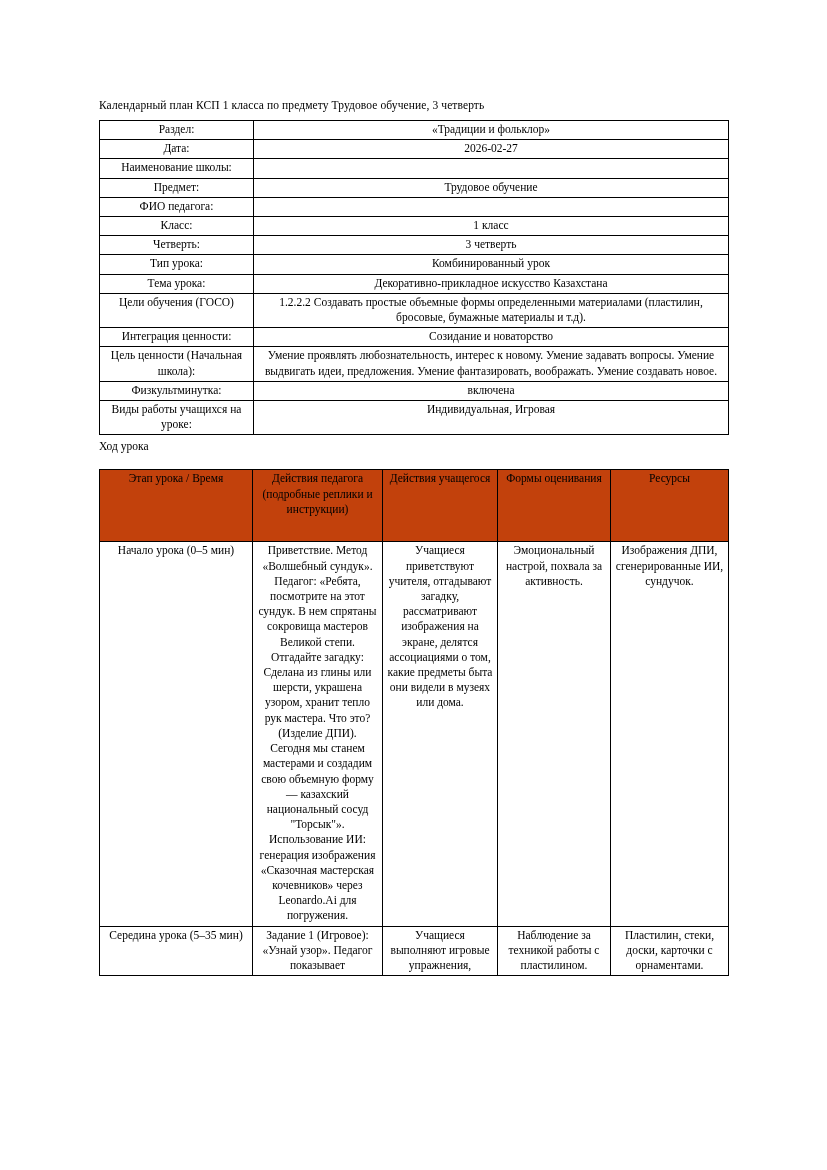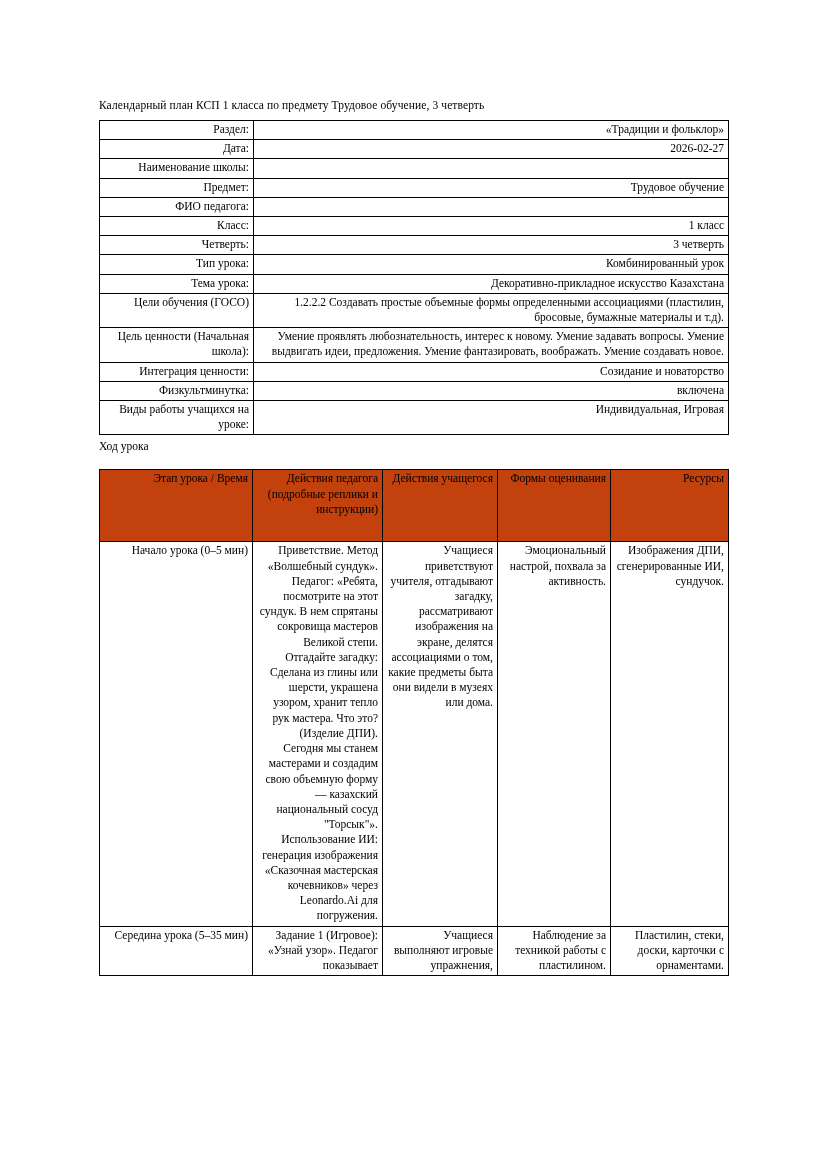--- a/index.html
+++ b/index.html
@@ -47,21 +47,21 @@
     width: 629px;
     table-layout: fixed;
     font-size: 11.5px;
     line-height: 15.2px;
   }
   table.doc-table td,
   table.doc-table th {
     border: 1px solid #000000;
     padding: 1px 4px 2px 4px;
     vertical-align: top;
-    text-align: right;
+    text-align: center;
     font-weight: normal;
     word-wrap: break-word;
     overflow-wrap: break-word;
     hyphens: none;
     background: #ffffff;
   }
   
   table.info-table col.c-label { width: 154px; }
   table.info-table col.c-value { width: 475px; }
 
@@ -132,29 +132,29 @@
         <tr>
           <td>Тип урока:</td>
           <td>Комбинированный урок</td>
         </tr>
         <tr>
           <td>Тема урока:</td>
           <td>Декоративно-прикладное искусство Казахстана</td>
         </tr>
         <tr>
           <td>Цели обучения (ГОСО)</td>
-          <td>1.2.2.2 Создавать простые объемные формы определенными ассоциациями (пластилин, бросовые, бумажные материалы и т.д).</td>
+          <td>1.2.2.2 Создавать простые объемные формы определенными материалами (пластилин, бросовые, бумажные материалы и т.д).</td>
+        </tr>
+        <tr>
+          <td>Интеграция ценности:</td>
+          <td>Созидание и новаторство</td>
         </tr>
         <tr>
           <td>Цель ценности (Начальная школа):</td>
           <td>Умение проявлять любознательность, интерес к новому. Умение задавать вопросы. Умение выдвигать идеи, предложения. Умение фантазировать, воображать. Умение создавать новое.</td>
-        </tr>
-        <tr>
-          <td>Интеграция ценности:</td>
-          <td>Созидание и новаторство</td>
         </tr>
         <tr>
           <td>Физкультминутка:</td>
           <td>включена</td>
         </tr>
         <tr>
           <td>Виды работы учащихся на уроке:</td>
           <td>Индивидуальная, Игровая</td>
         </tr>
       </tbody>

